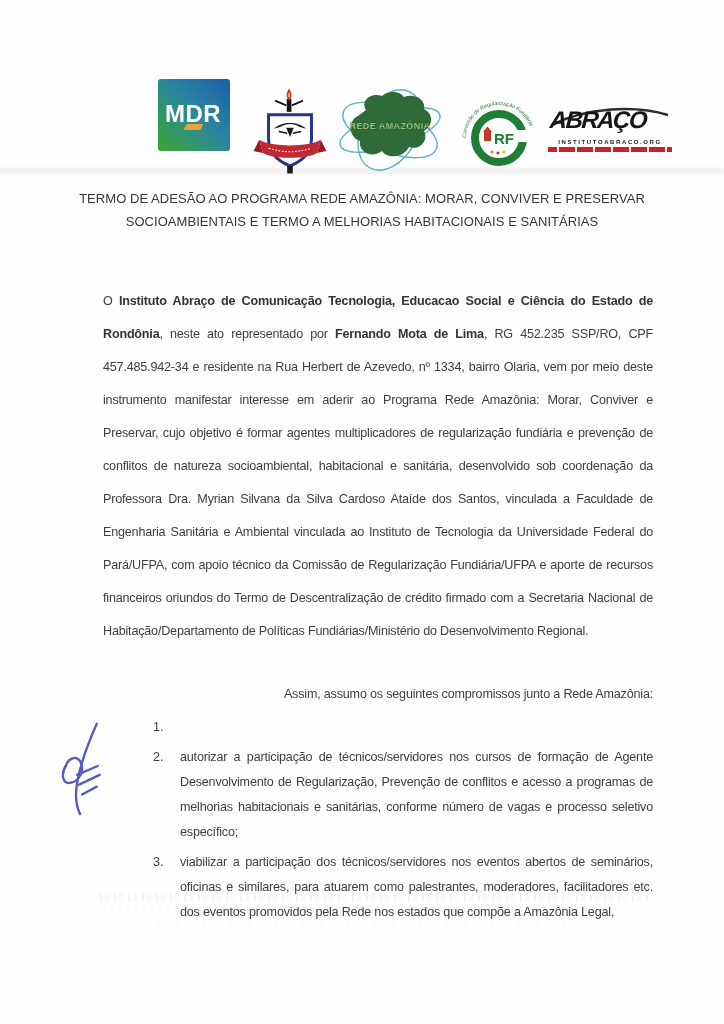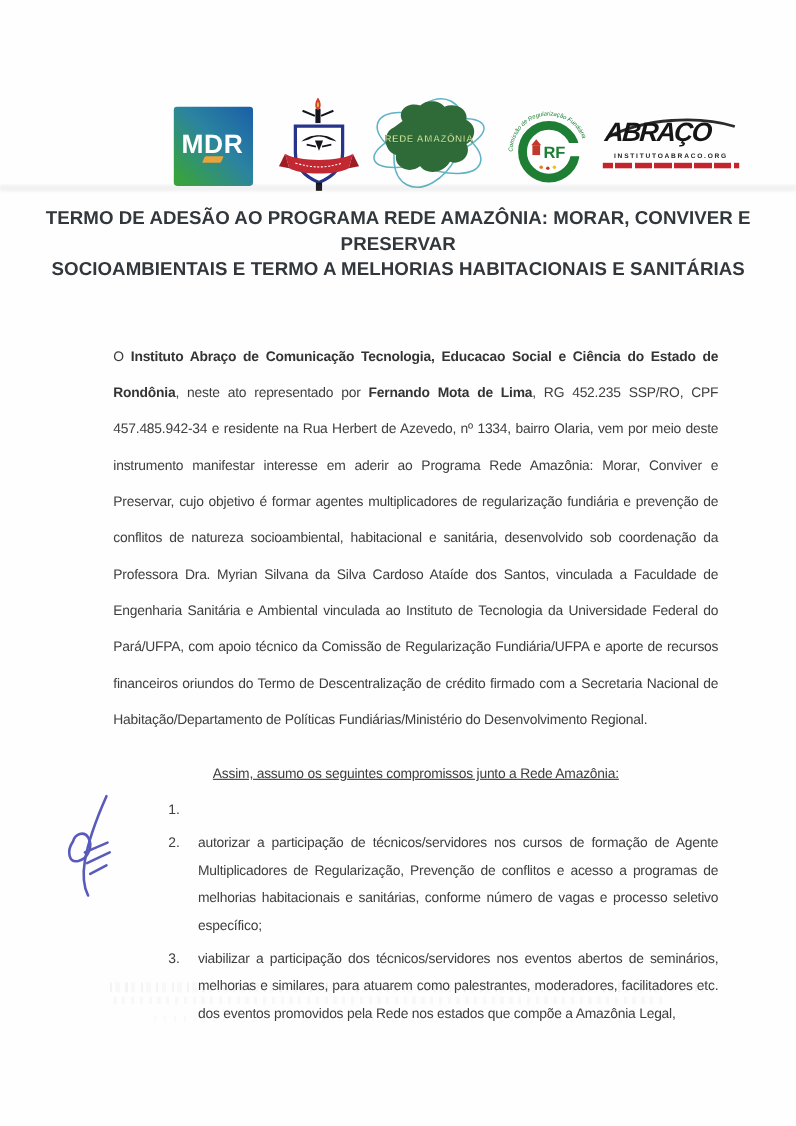--- a/index.html
+++ b/index.html
@@ -6,21 +6,21 @@
   .page {
     position:relative; width:724px; height:1024px; margin:0 auto;
     background:#fefefe; overflow:hidden;
     font-family:"Liberation Sans","DejaVu Sans",sans-serif;
     color:#3c3c3c;
   }
   
   .logo-strip { position:relative; height:178px; }
   .logo { position:absolute; }
   .logo-mdr {
-    left:158px; top:97px; width:72px; height:72px; border-radius:3px;
+    left:158px; top:79px; width:72px; height:72px; border-radius:3px;
     background:linear-gradient(to top right,#38a23f 8%,#2b84a0 55%,#1a5fa8 100%);
     overflow:hidden;
   }
   .logo-mdr .mdr-text {
     position:absolute; left:7px; top:21px; font-size:24px; font-weight:bold;
     color:#ffffff; letter-spacing:0.5px;
   }
   .logo-mdr .mdr-hill {
     position:absolute; left:27px; top:45px; width:17px; height:6px;
     background:#e8a33d; transform:skewX(-25deg); border-radius:1px;
@@ -37,31 +37,31 @@
     margin-top:2px; height:5px;
     background:repeating-linear-gradient(90deg,#c4242b 0 9px,#ffffff 9px 11px,#c4242b 11px 18px);
   }
   .scan-band {
     position:absolute; top:168px; left:0; width:100%; height:6px;
     background:rgba(140,140,140,.10); filter:blur(1px);
   }
   
   .doc-title { margin-top:9px; text-align:center; }
   .doc-title div {
-    font-size:17px; font-weight:bold; line-height:23px; color:#32373c;
+    font-size:13px; font-weight:normal; line-height:23px; color:#32373c;
     letter-spacing:0.05px;
   }
   
   .doc-body { margin:52px 71px 0 103px; }
   .para {
     font-size:12.6px; line-height:33px; letter-spacing:-0.2px;
     text-align:justify; margin:0; color:#3e3e3e;
   }
   .para b { color:#343434; }
-  .list-intro { margin-top:16px; text-align:center;text-decoration:underline; }
+  .list-intro { margin-top:30px; text-align:right; }
   .commitments { list-style:none; margin:4px 0 0 0; padding:0; }
   .commitments li { display:flex; margin:0 0 5px 0; padding-left:50px; }
   .commitments .num {
     flex:0 0 27px; font-size:12.6px; line-height:25px; color:#3e3e3e;
   }
   .commitments .txt {
     flex:1; font-size:12.6px; line-height:25px; letter-spacing:-0.2px;
     text-align:justify; color:#3e3e3e;
   }
   
@@ -158,25 +158,25 @@
     <p class="para"><span>O </span><b>Instituto Abraço de Comunicação Tecnologia, Educacao Social e Ciência do Estado de Rondônia</b><span>, neste ato representado por </span><b>Fernando Mota de Lima</b><span>, RG 452.235 SSP/RO, CPF 457.485.942-34 e residente na Rua Herbert de Azevedo, nº 1334, bairro Olaria, vem por meio deste instrumento manifestar interesse em aderir ao Programa Rede Amazônia: Morar, Conviver e Preservar, cujo objetivo é formar agentes multiplicadores de regularização fundiária e prevenção de conflitos de natureza socioambiental, habitacional e sanitária, desenvolvido sob coordenação da Professora Dra. Myrian Silvana da Silva Cardoso Ataíde dos Santos, vinculada a Faculdade de Engenharia Sanitária e Ambiental vinculada ao Instituto de Tecnologia da Universidade Federal do Pará/UFPA, com apoio técnico da Comissão de Regularização Fundiária/UFPA e aporte de recursos financeiros oriundos do Termo de Descentralização de crédito firmado com a Secretaria Nacional de Habitação/Departamento de Políticas Fundiárias/Ministério do Desenvolvimento Regional.</span></p>
 
     <p class="para list-intro">Assim, assumo os seguintes compromissos junto a Rede Amazônia:</p>
 
     <ol class="commitments">
       <li>
         <span class="num">1.</span>
       </li>
       <li>
         <span class="num">2.</span>
-        <span class="txt">autorizar a participação de técnicos/servidores nos cursos de formação de Agente Multiplicadores de Regularização, Prevenção de conflitos e acesso a programas de melhorias habitacionais e sanitárias, conforme número de vagas e processo seletivo específico;</span>
+        <span class="txt">autorizar a participação de técnicos/servidores nos cursos de formação de Agente Desenvolvimento de Regularização, Prevenção de conflitos e acesso a programas de melhorias habitacionais e sanitárias, conforme número de vagas e processo seletivo específico;</span>
       </li>
       <li>
         <span class="num">3.</span>
-        <span class="txt">viabilizar a participação dos técnicos/servidores nos eventos abertos de seminários, melhorias e similares, para atuarem como palestrantes, moderadores, facilitadores etc. dos eventos promovidos pela Rede nos estados que compõe a Amazônia Legal,</span>
+        <span class="txt">viabilizar a participação dos técnicos/servidores nos eventos abertos de seminários, oficinas e similares, para atuarem como palestrantes, moderadores, facilitadores etc. dos eventos promovidos pela Rede nos estados que compõe a Amazônia Legal,</span>
       </li>
     </ol>
   </main>
 
   <svg class="signature" viewBox="0 0 70 110">
     <g stroke="#3c3fae" stroke-width="2.4" fill="none" stroke-linecap="round" opacity="0.85">
       <path d="M48,12 C40,30 31,54 28,72 C26,84 27,96 31,104"></path>
       <path d="M17,54 C11,63 13,74 22,72 C31,70 36,58 31,50 C27,44 19,47 17,54"></path>
       <path d="M28,64 L49,55"></path>
       <path d="M30,74 L51,64"></path>

